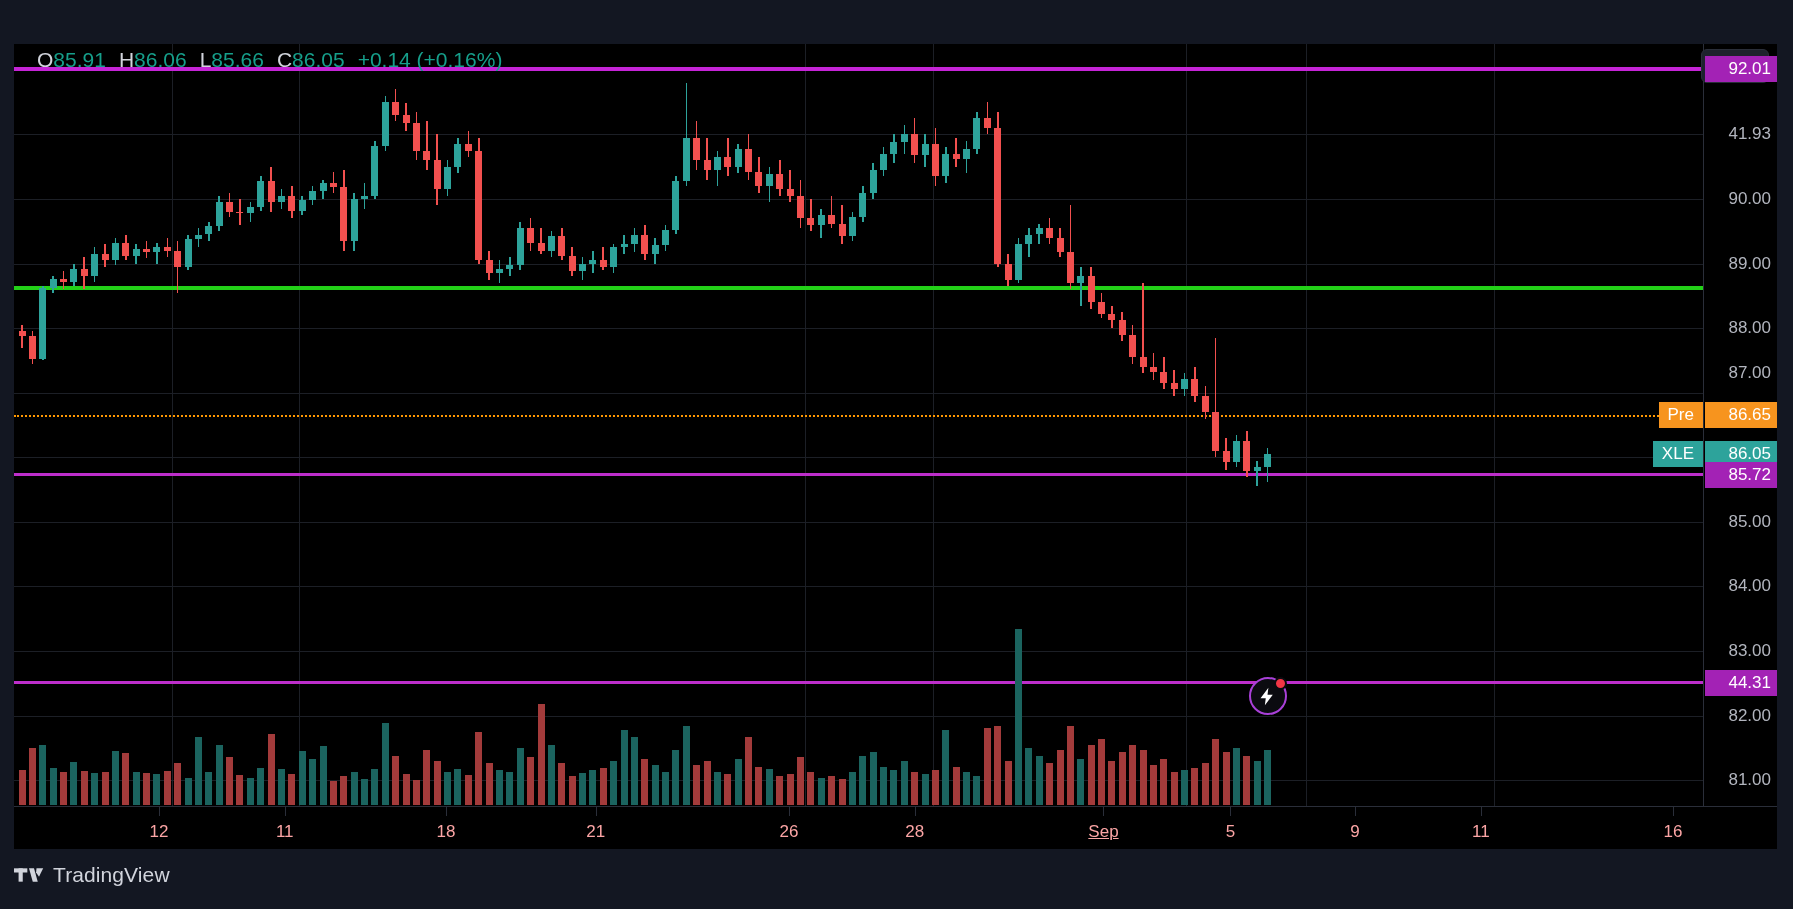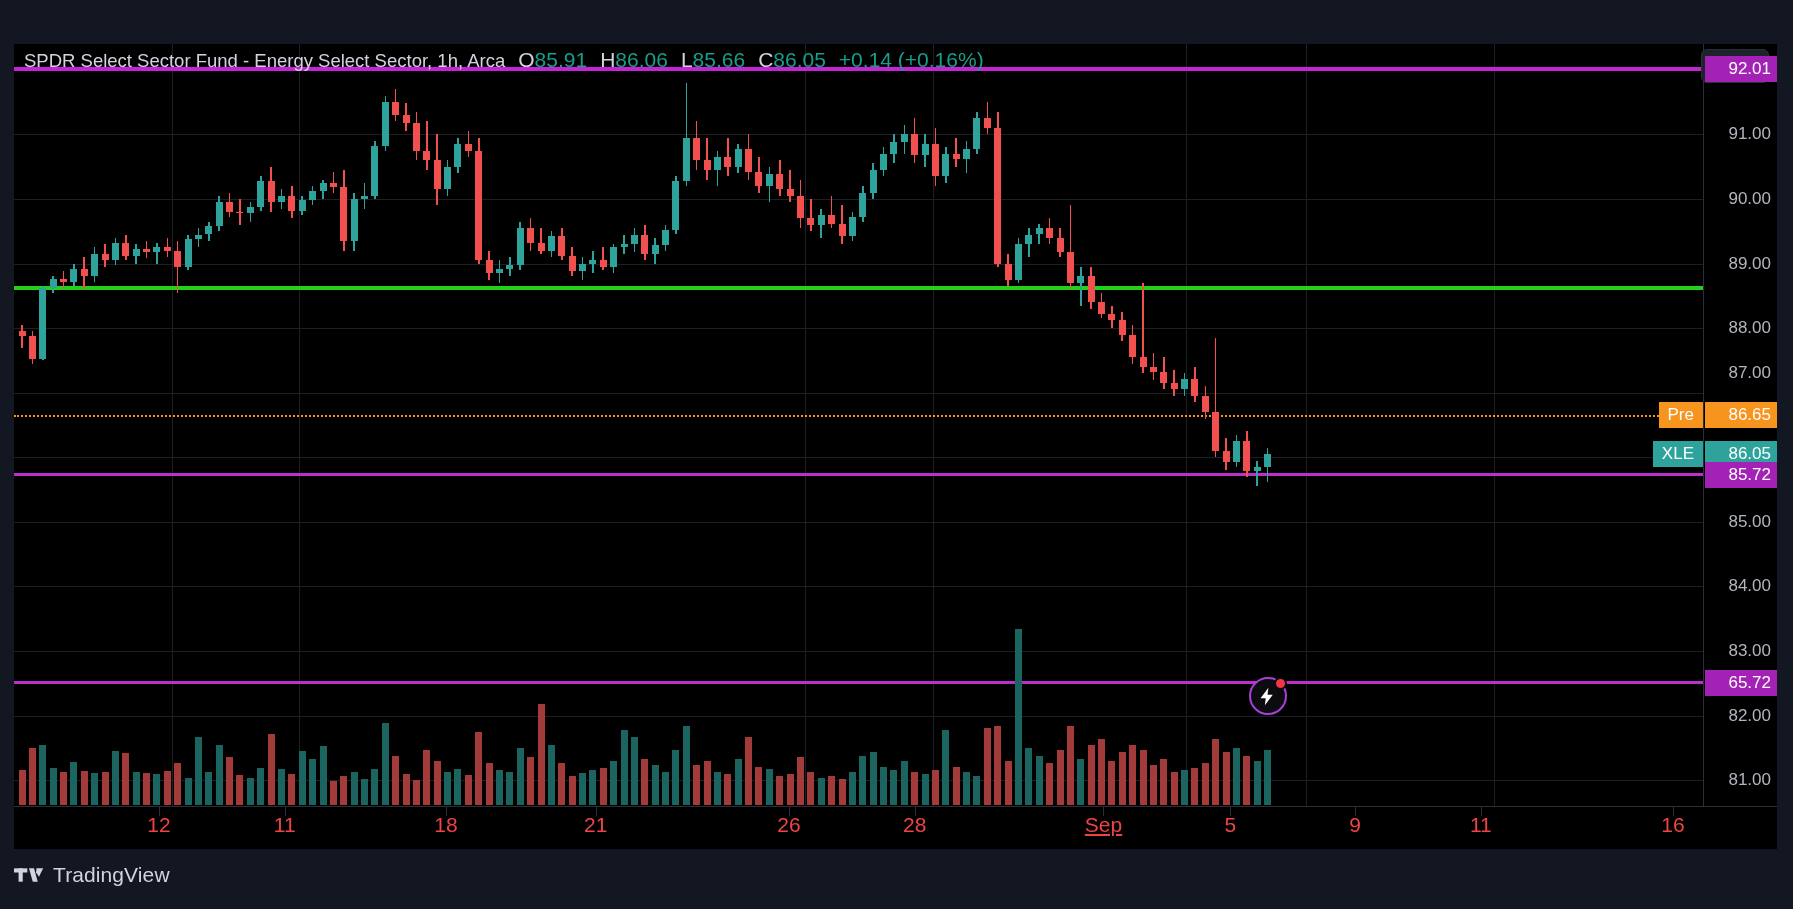--- a/index.html
+++ b/index.html
@@ -156,23 +156,23 @@
     background: #1e222d;
     border: 1px solid #2a2e39;
     border-radius: 6px;
     color: #b2b5be;
     font-size: 17px;
   }
 
   
   .time-tick {
     position: absolute;
-    top: 6px;
-    color: #ef4444;
-    font-size: 21px;
+    top: 15px;
+    color: #fca5a5;
+    font-size: 17px;
     transform: translateX(-50%);
     white-space: nowrap;
   }
   .time-vline {
     position: absolute;
     top: 0; width: 1px; height: 9px;
     background: #2a2e39;
   }
 
   
@@ -604,21 +604,20 @@
           <div style="position: absolute; background: rgb(163, 59, 59); left: 1198.2px; top: 695px; width: 7px; height: 66px;"></div>
           <div style="position: absolute; background: rgb(163, 59, 59); left: 1208.58px; top: 708.2px; width: 7px; height: 52.8px;"></div>
           <div style="position: absolute; background: rgb(27, 100, 95); left: 1218.96px; top: 703.8px; width: 7px; height: 57.2px;"></div>
           <div style="position: absolute; background: rgb(163, 59, 59); left: 1229.34px; top: 711.5px; width: 7px; height: 49.5px;"></div>
           <div style="position: absolute; background: rgb(27, 100, 95); left: 1239.72px; top: 717px; width: 7px; height: 44px;"></div>
           <div style="position: absolute; background: rgb(27, 100, 95); left: 1250.1px; top: 706px; width: 7px; height: 55px;"></div>
         </div>
 
       <div class="legend">
         <div class="legend-row">
-          <span class="legend-title">SPDR Select Sector Fund - Energy Select Sector, 1h, Arca</span>
           <span class="ohlc-item"><span class="ohlc-key">O</span><span class="ohlc-val">85.91</span></span>
           <span class="ohlc-item"><span class="ohlc-key">H</span><span class="ohlc-val">86.06</span></span>
           <span class="ohlc-item"><span class="ohlc-key">L</span><span class="ohlc-val">85.66</span></span>
           <span class="ohlc-item"><span class="ohlc-key">C</span><span class="ohlc-val">86.05</span></span>
           <span class="ohlc-item ohlc-val">+0.14 (+0.16%)</span>
         </div>
       </div>
 
       <div class="bolt-badge" id="bolt-badge" style="left: 1234.6px; top: 633.22px;">
         <svg viewBox="0 0 24 24">
@@ -633,26 +632,26 @@
       <div id="axis-labels">
           <div class="axis-tick" style="top: 736.169px;">81.00</div>
           <div class="axis-tick" style="top: 671.593px;">82.00</div>
           <div class="axis-tick" style="top: 607.017px;">83.00</div>
           <div class="axis-tick" style="top: 542.441px;">84.00</div>
           <div class="axis-tick" style="top: 477.864px;">85.00</div>
           <div class="axis-tick" style="top: 329px;">87.00</div>
           <div class="axis-tick" style="top: 284.136px;">88.00</div>
           <div class="axis-tick" style="top: 219.559px;">89.00</div>
           <div class="axis-tick" style="top: 154.983px;">90.00</div>
-          <div class="axis-tick" style="top: 90.4068px;">91.00</div>
+          <div class="axis-tick" style="top: 90.4068px;">41.93</div>
           <div class="axis-pill magenta" style="top: 25.1847px;">92.01</div>
           <div class="axis-pill orange" style="top: 371.314px;">86.65</div>
           <div class="axis-pill teal" style="top: 410.059px;">86.05</div>
           <div class="axis-pill magenta" style="top: 431.369px;">85.72</div>
-          <div class="axis-pill magenta" style="top: 639.305px;">65.72</div>
+          <div class="axis-pill magenta" style="top: 639.305px;">44.31</div>
         </div>
     </div>
 
     <div class="time-axis">
       <div id="time-labels">
           <div class="time-tick" style="left: 144.946px;">12</div>
           <div class="time-vline" style="left: 144.946px;"></div>
           <div class="time-tick" style="left: 270.73px;">11</div>
           <div class="time-vline" style="left: 270.73px;"></div>
           <div class="time-tick" style="left: 431.963px;">18</div>

